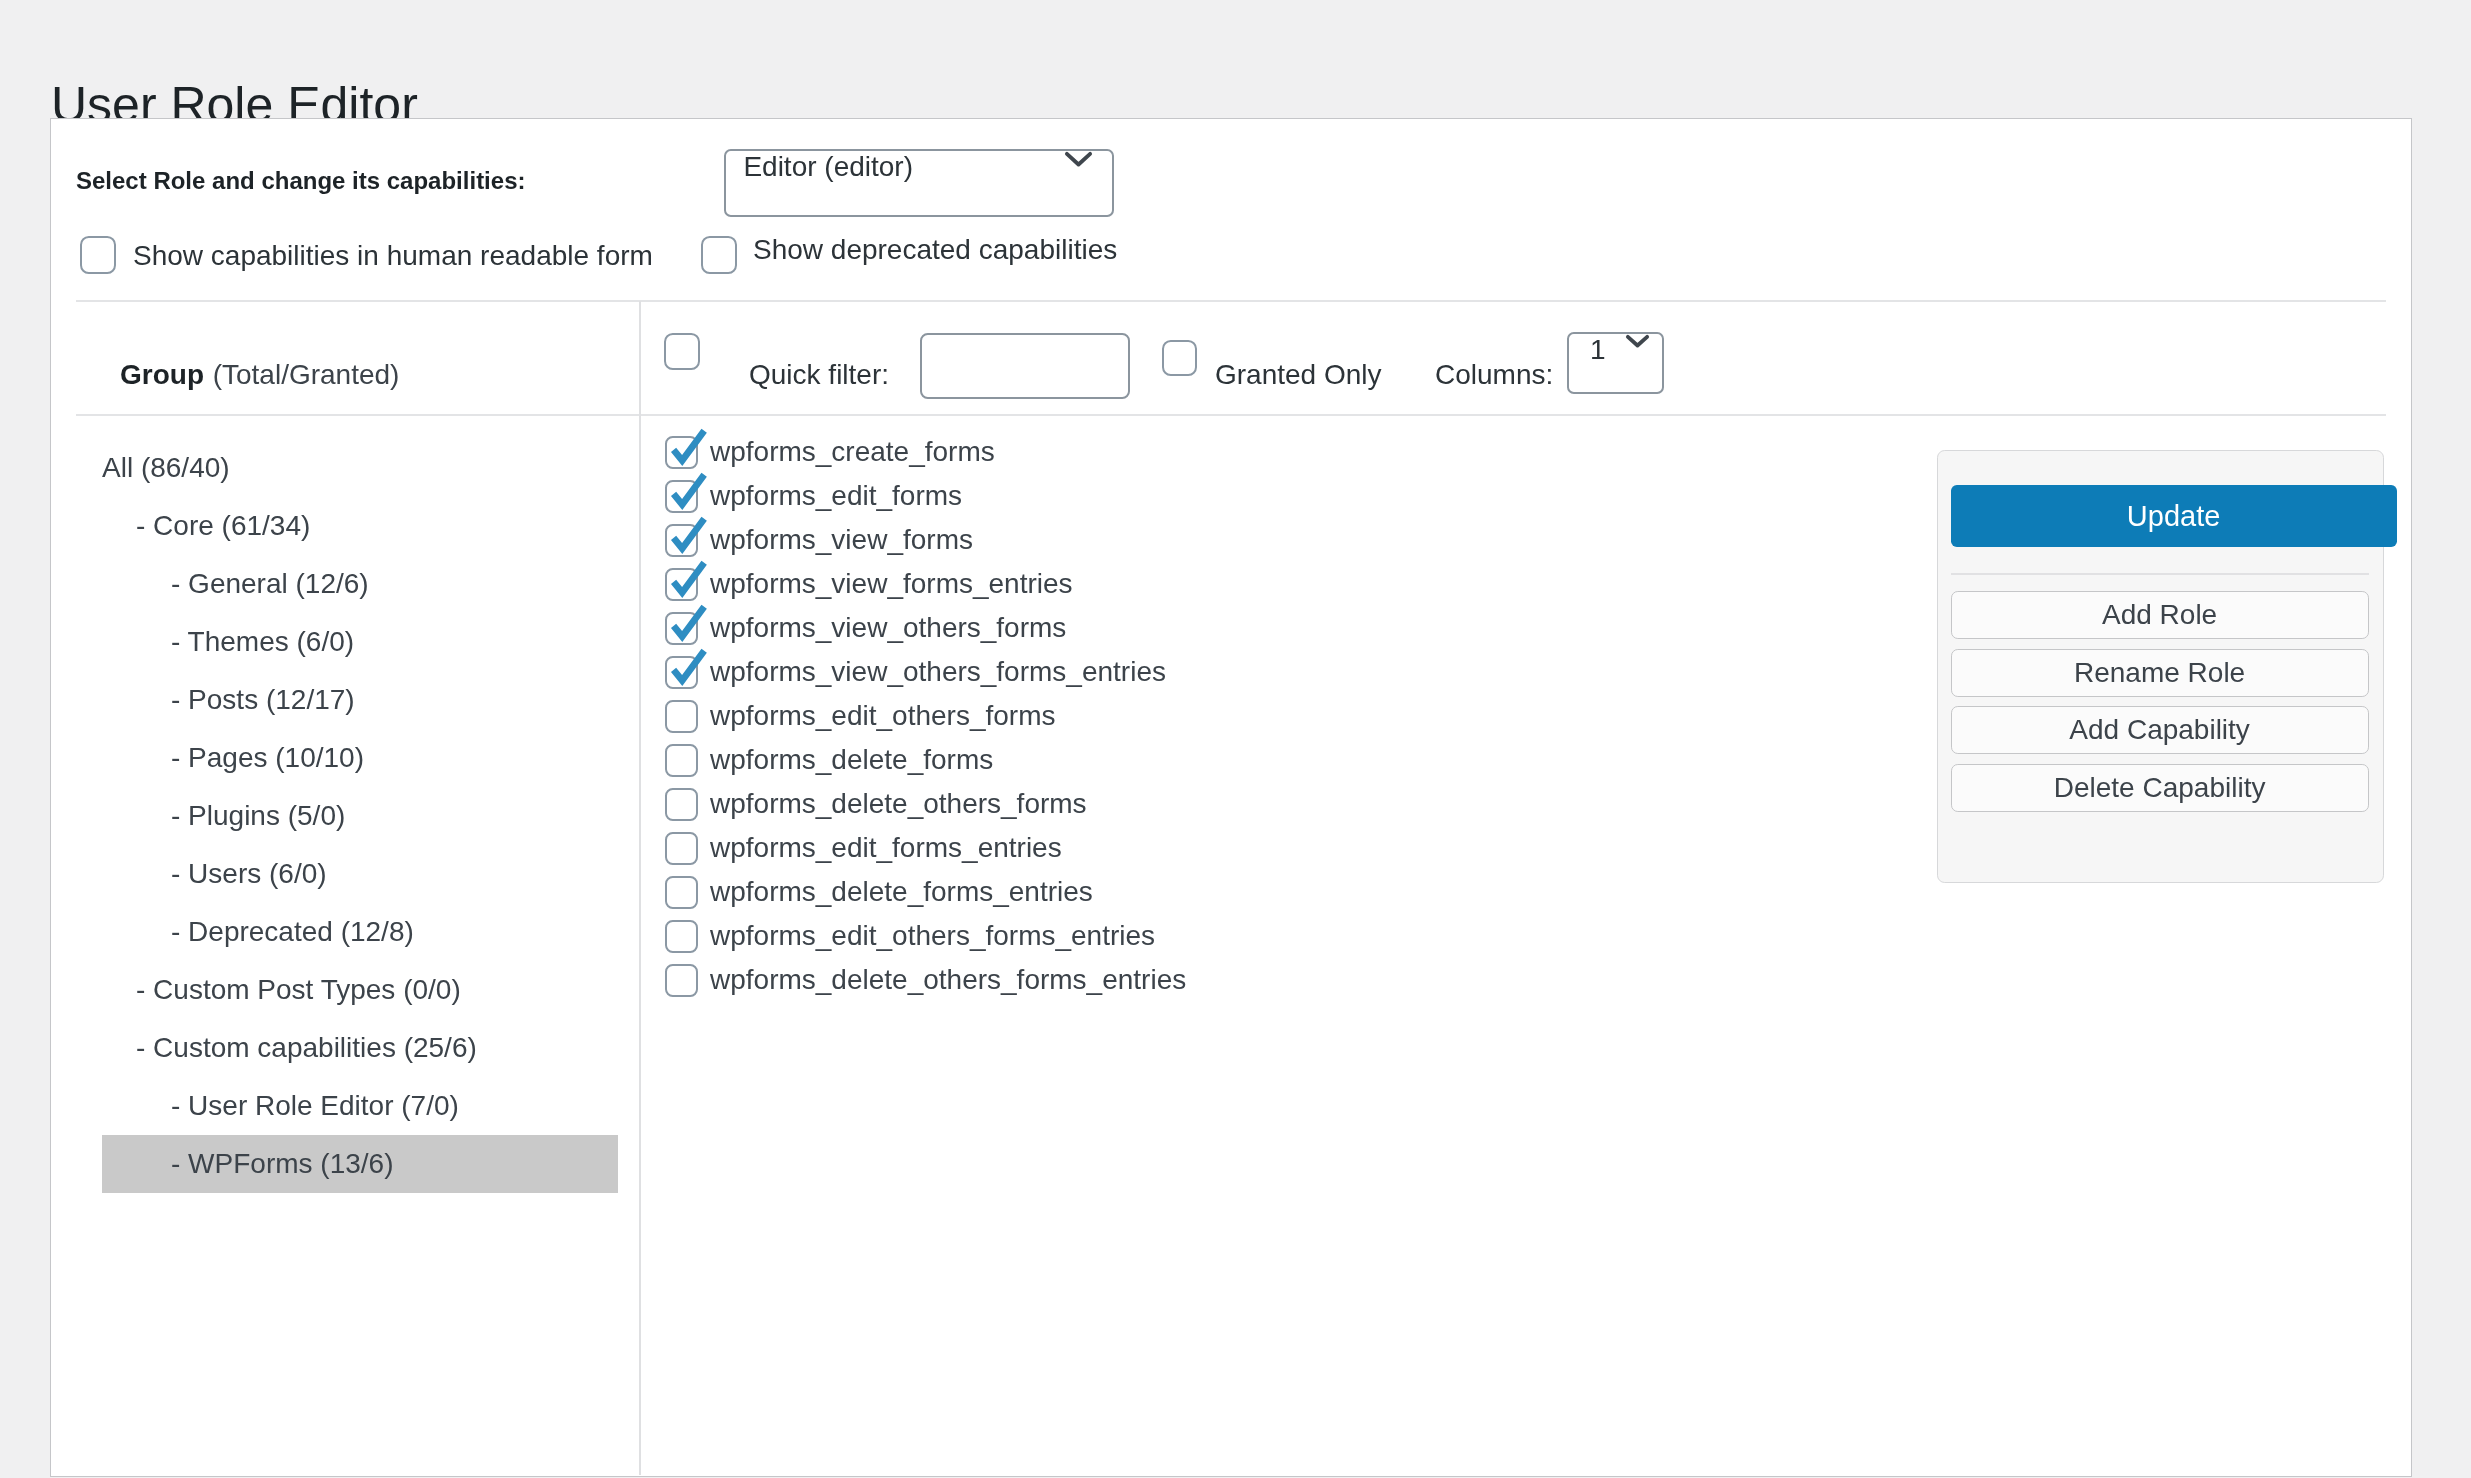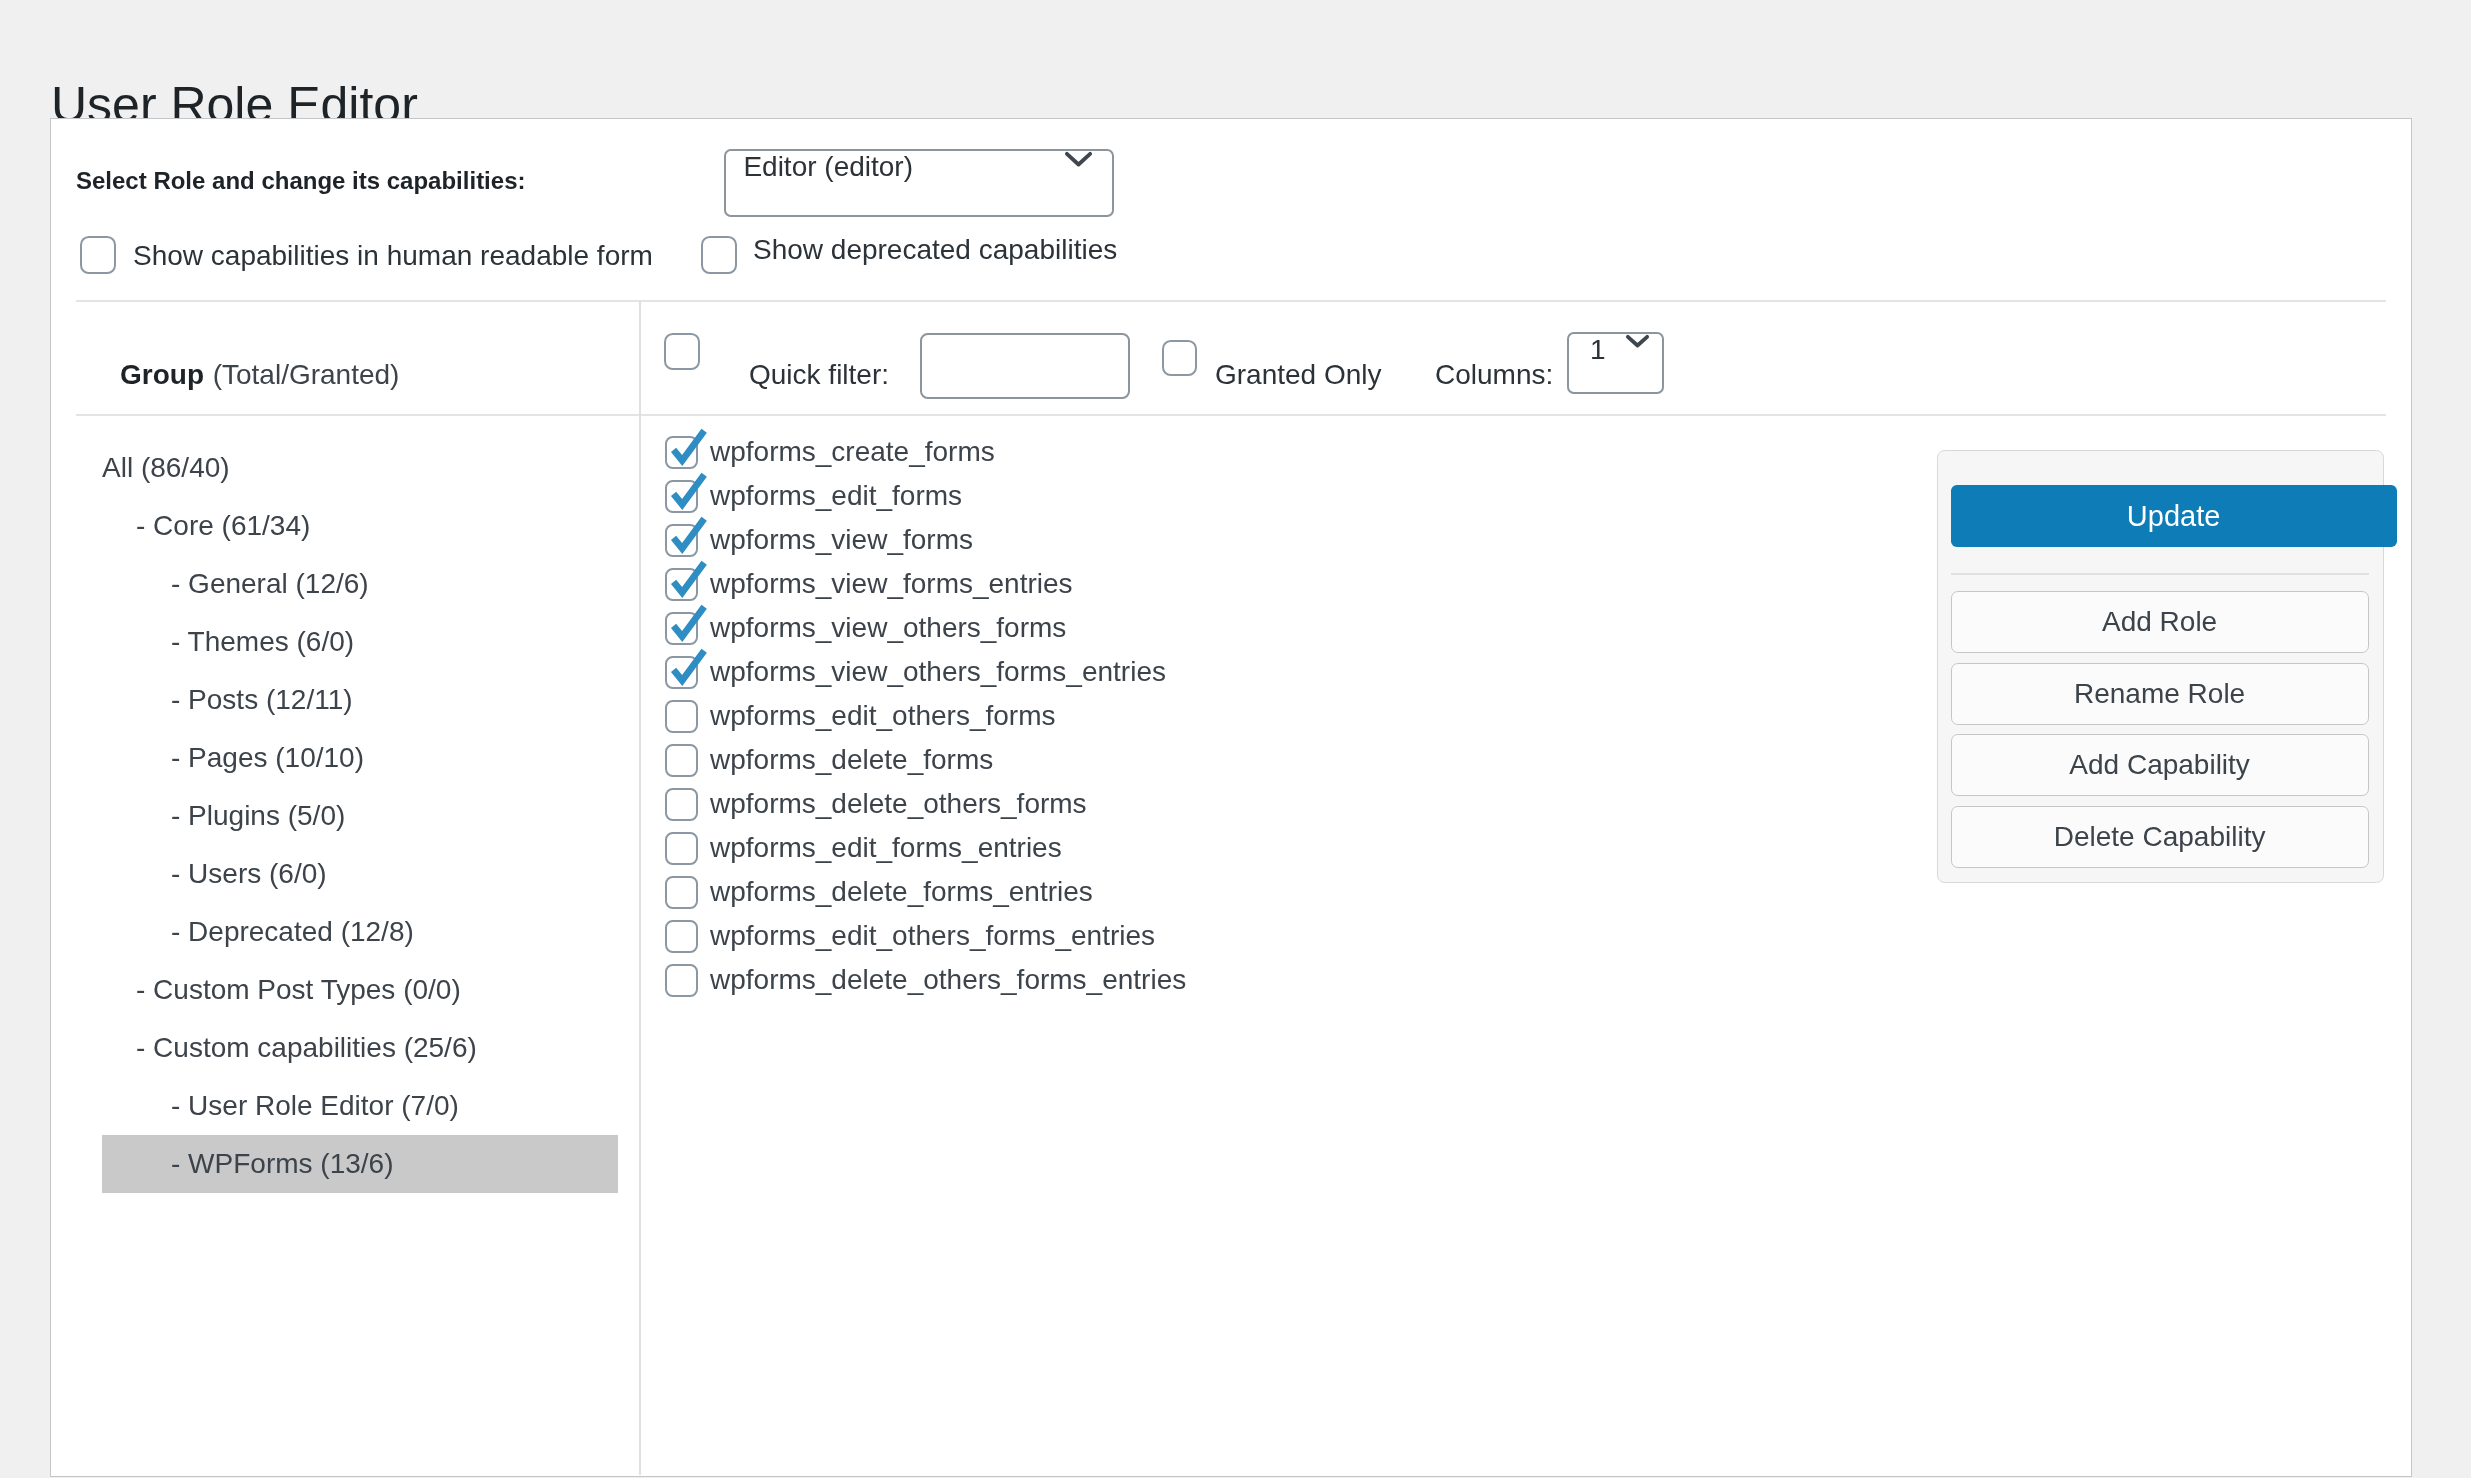--- a/index.html
+++ b/index.html
@@ -73,21 +73,21 @@
     background:#f6f6f6;border:1.9px solid #d7d8da;border-radius:7.7px;
   }
   .update-btn{
     position:absolute;left:12.6px;top:34px;width:446px;height:62px;
     background:var(--primary-color);color:#fff;border:none;border-radius:5.8px;
     font-size:29px;font-family:inherit;cursor:pointer;
   }
   .actions-div{position:absolute;left:12.6px;top:122px;width:418px;height:1.9px;background:#e1e1e3;}
   .action-buttons{position:absolute;left:12.6px;top:140px;display:flex;flex-direction:column;gap:9.7px;}
   .sec-btn{
-    width:418px;height:62px;background:#fbfbfb;border:1.9px solid #c5c6c8;border-radius:6.8px;
+    width:418px;height:48px;background:#fbfbfb;border:1.9px solid #c5c6c8;border-radius:6.8px;
     font-size:28px;color:#3c434a;font-family:inherit;cursor:pointer;
   }
 </style>
 </head>
 <body style="--primary-color: #0d7cb7; --check-color: #2e8dc2; --highlight-color: #c9c9c9;">
 
 <h1 class="page-title">User Role Editor</h1>
 
 <div class="panel">
 
@@ -124,21 +124,21 @@
   </div>
 
   <div class="divider-h" style="top:295px;"></div>
   <div class="divider-v"></div>
 
   <div class="group-tree">
       <div class="tree-row lvl0">All (86/40)</div>
       <div class="tree-row lvl1">- Core (61/34)</div>
       <div class="tree-row lvl2">- General (12/6)</div>
       <div class="tree-row lvl2">- Themes (6/0)</div>
-      <div class="tree-row lvl2">- Posts (12/11)</div>
+      <div class="tree-row lvl2">- Posts (12/17)</div>
       <div class="tree-row lvl2">- Pages (10/10)</div>
       <div class="tree-row lvl2">- Plugins (5/0)</div>
       <div class="tree-row lvl2">- Users (6/0)</div>
       <div class="tree-row lvl2">- Deprecated (12/8)</div>
       <div class="tree-row lvl1">- Custom Post Types (0/0)</div>
       <div class="tree-row lvl1">- Custom capabilities (25/6)</div>
       <div class="tree-row lvl2">- User Role Editor (7/0)</div>
       <div class="tree-row lvl2 selected">- WPForms (13/6)</div>
     </div>
 

